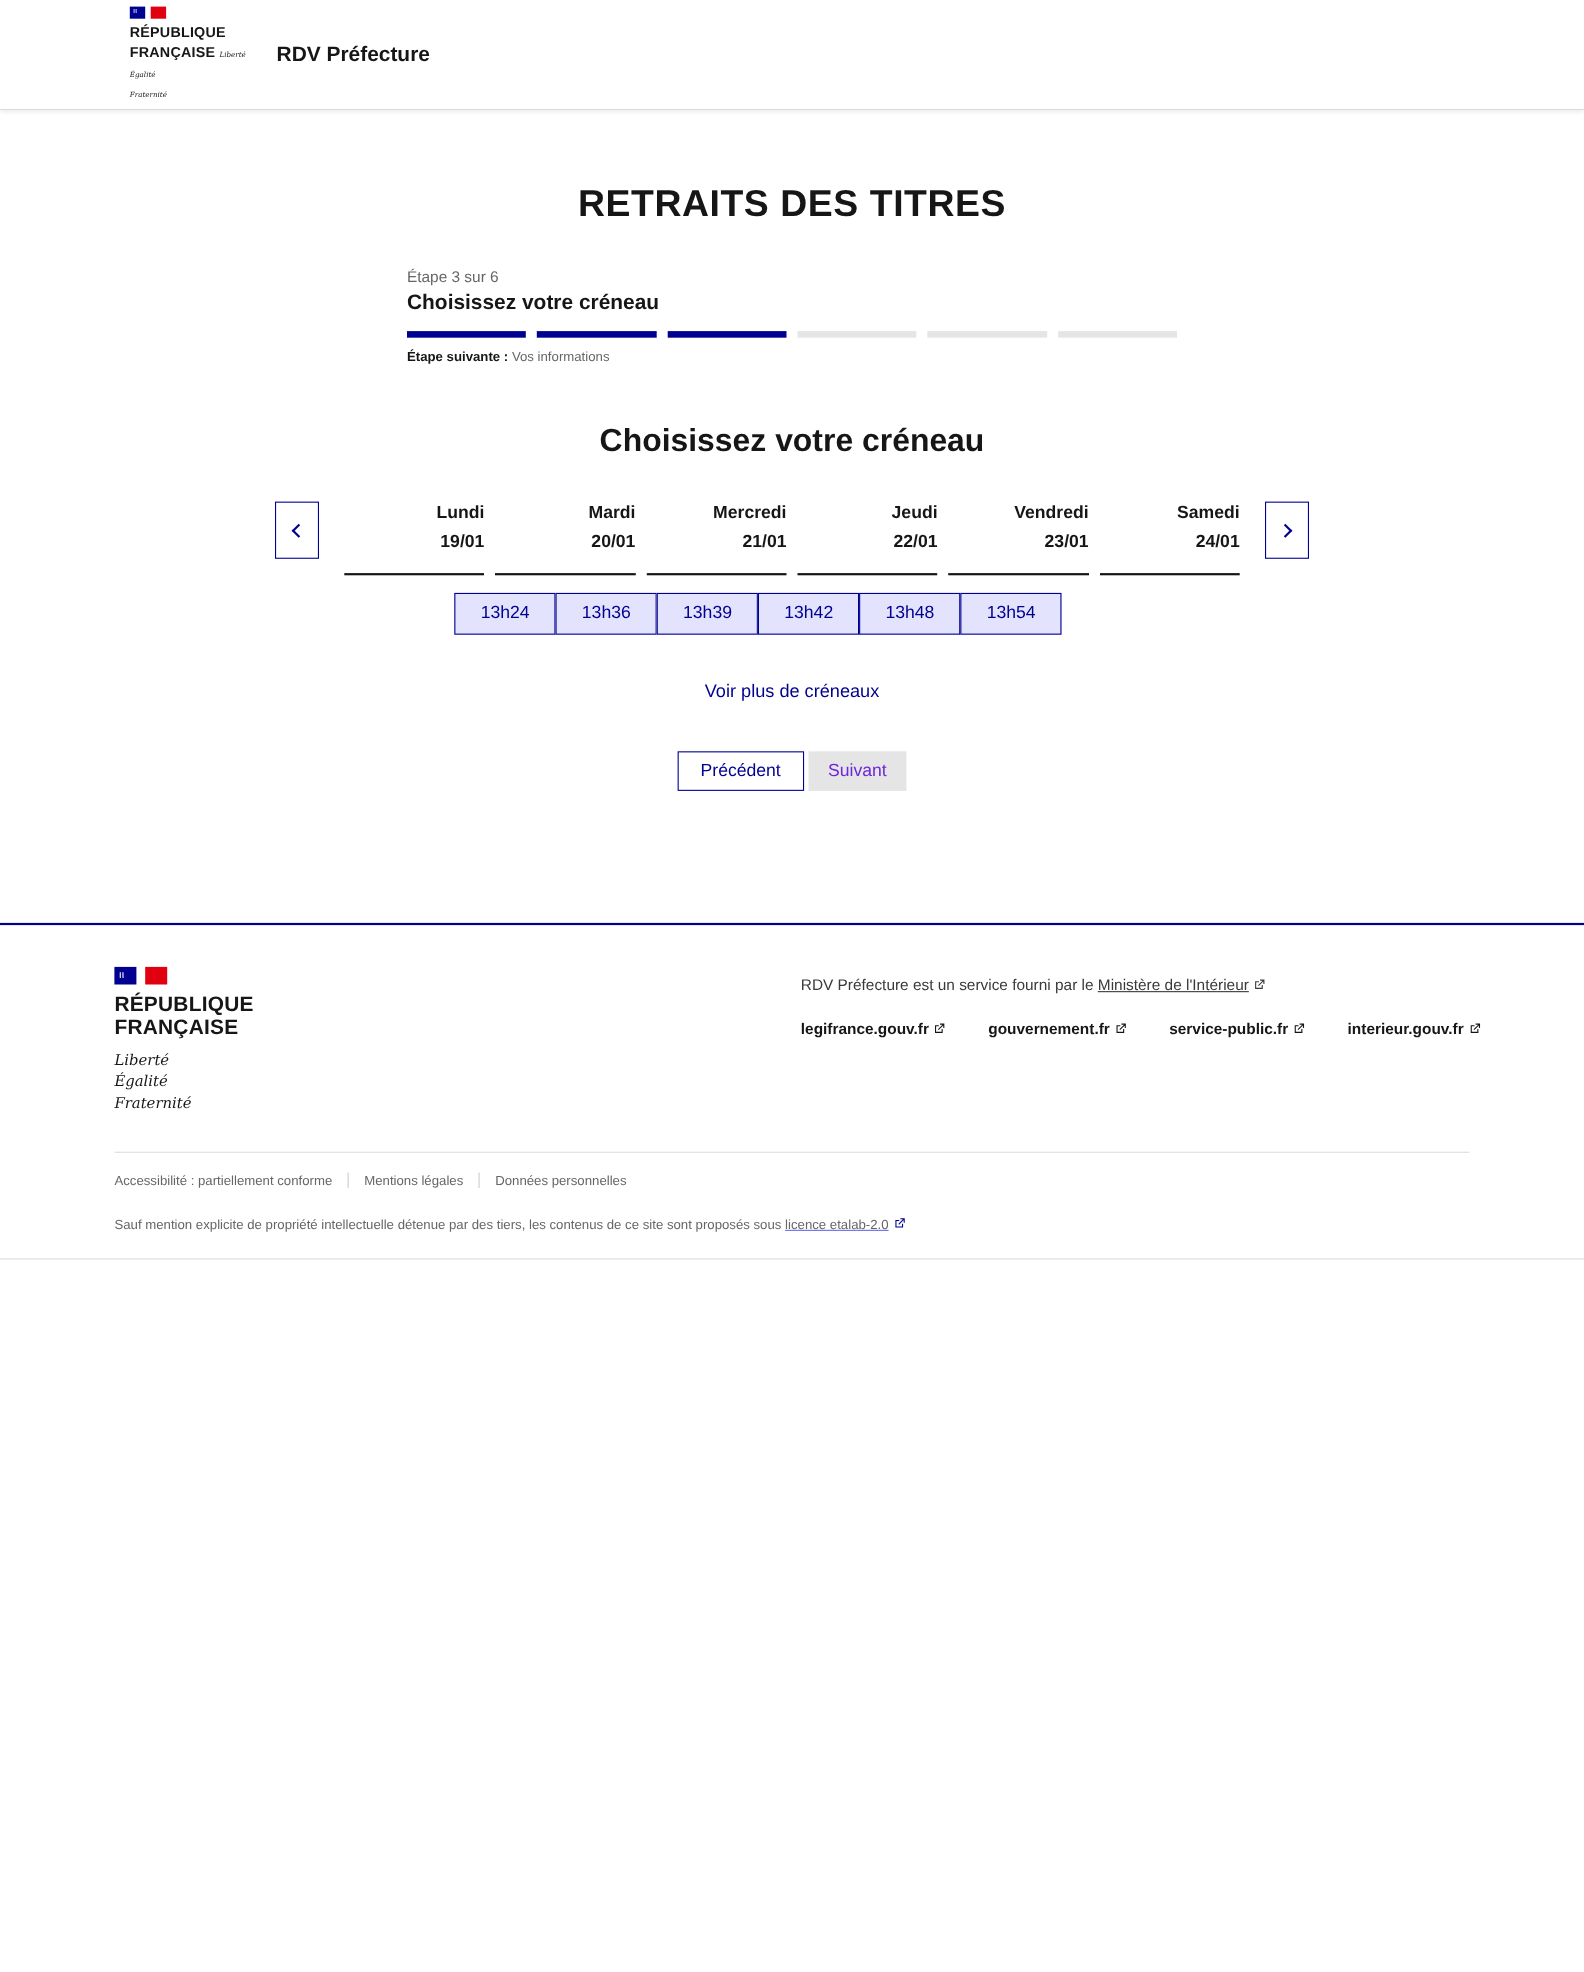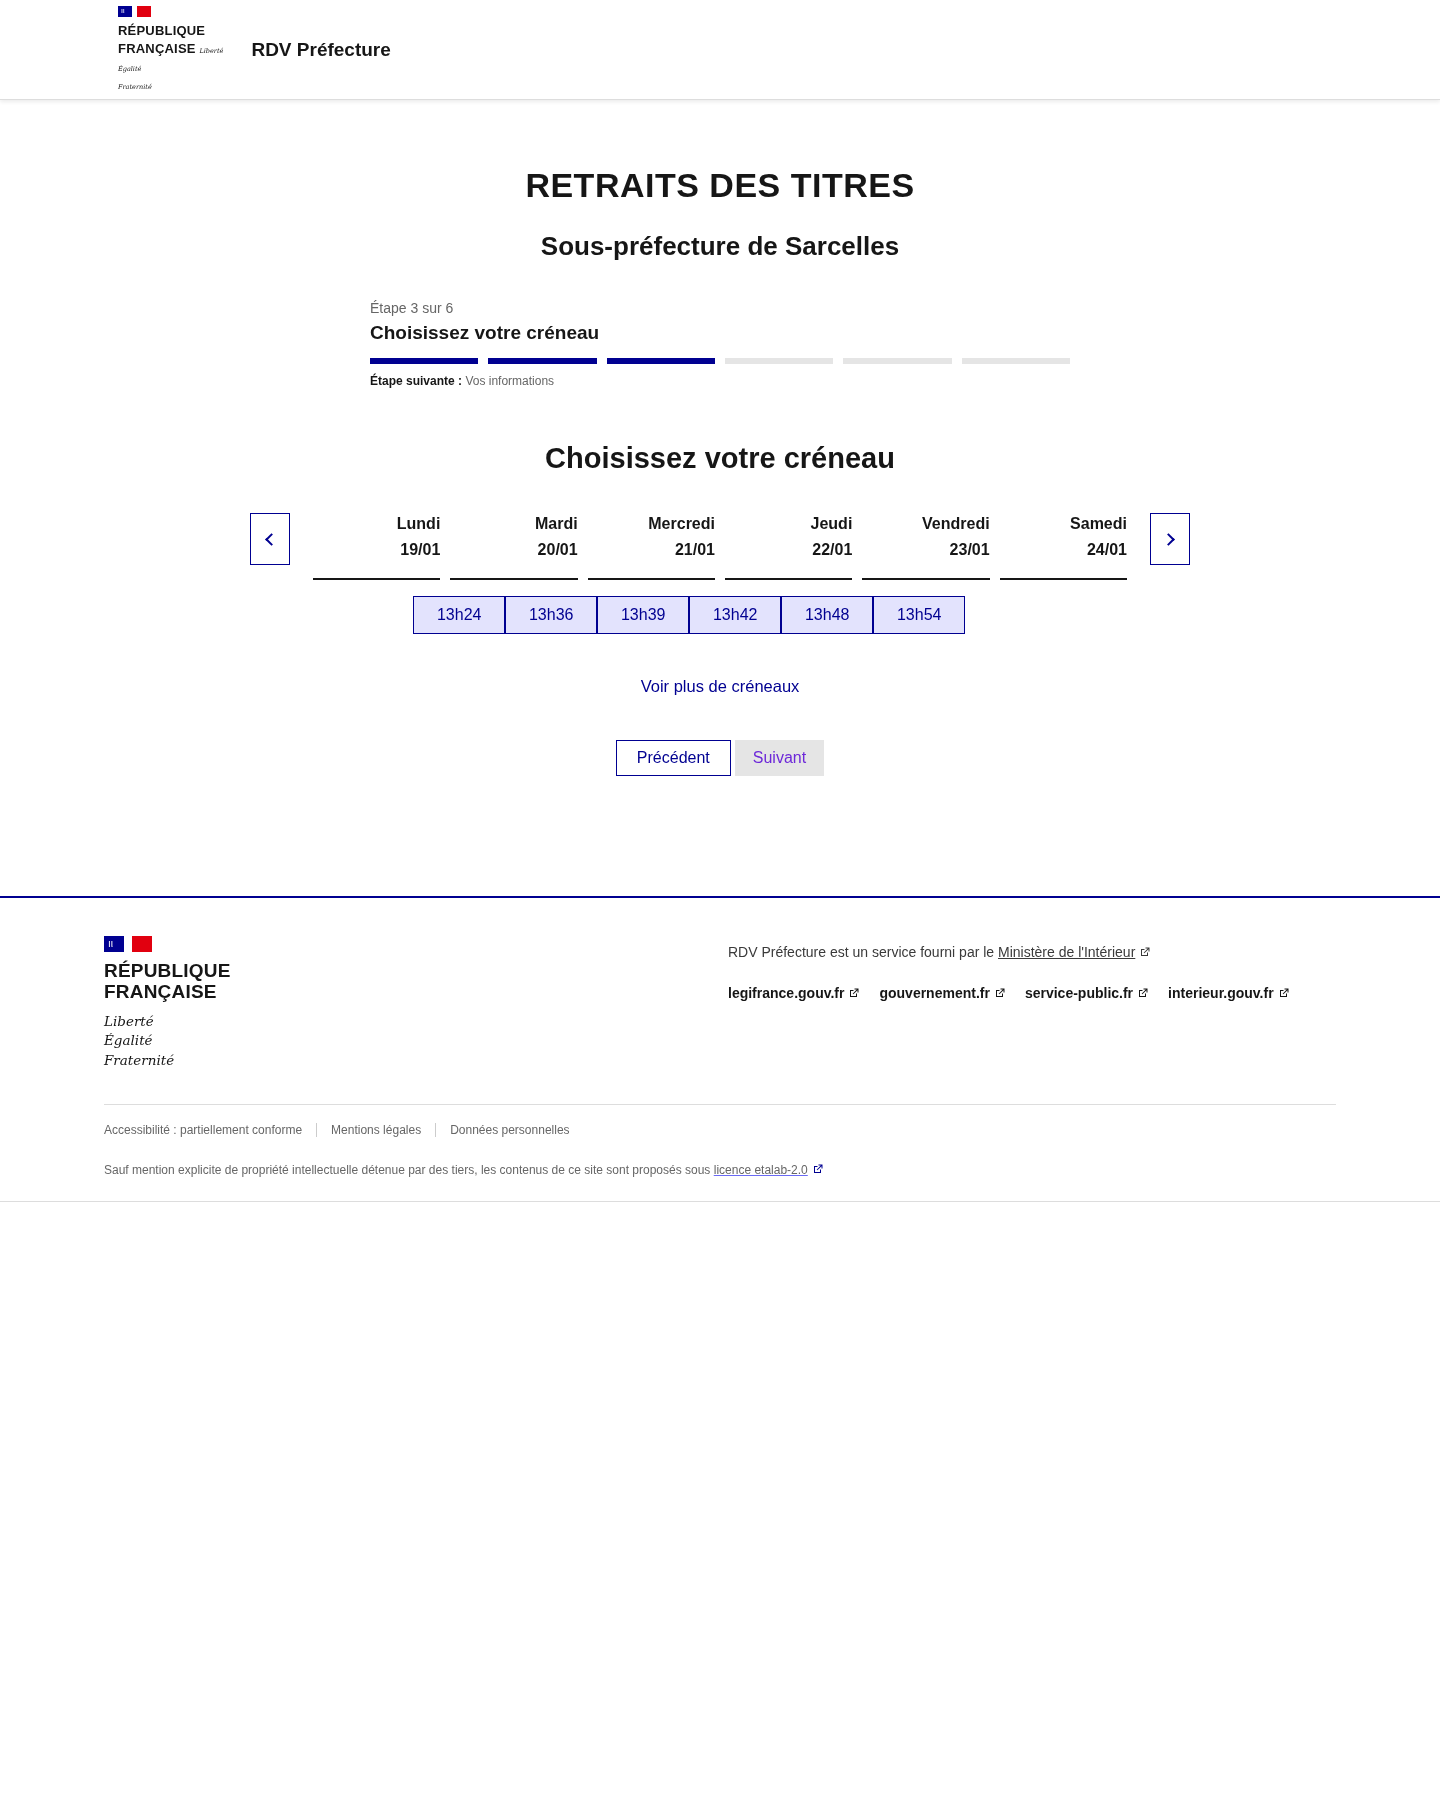--- a/index.html
+++ b/index.html
@@ -81,21 +81,21 @@
   .f-brand .flag .fb:after { font-size:10px; left:4px; top:2px; }
   .f-brand .flag .fw { width:8px; }
   .f-brand .flag .fr { width:20px; }
   .f-brand-name { font-weight:bold; font-size:19px; line-height:1.12; text-transform:uppercase; letter-spacing:.2px; }
   .f-motto { margin-top:9px; font-family:"DejaVu Serif","Liberation Serif",serif;
              font-style:italic; font-size:13.5px; line-height:1.45; }
   .footer-right { width:608px; padding-top:8px; }
   .service-desc { font-size:14px; color:#3a3a3a; }
   .service-desc a { color:#3a3a3a; text-decoration:underline; }
   .ext-icon { width:12px; height:12px; display:inline-block; vertical-align:-1px; margin-left:4px; }
-  .site-links { list-style:none; display:flex; gap:19px; margin-top:24px; }
+  .site-links { list-style:none; display:flex; gap:38px; margin-top:24px; }
   .site-links a { font-size:14px; font-weight:bold; color:#161616; text-decoration:none; white-space:nowrap; }
   .f-divider { border:none; border-top:1px solid #ddd; margin-top:34px; }
   .legal-links { list-style:none; display:flex; margin-top:18px; font-size:12px; color:#666; }
   .legal-links li { padding:0 14px; border-right:1px solid #ccc; }
   .legal-links li:first-child { padding-left:0; }
   .legal-links li:last-child { border-right:none; }
   .legal-links a { color:#666; text-decoration:none; }
   .license { margin-top:26px; font-size:12px; color:#666; }
   .license a { color:#666; text-decoration:underline; text-decoration-color:#6a6af4; }
   .license .ext-icon path { fill:#000091; }
@@ -121,21 +121,20 @@
         <span>Égalité</span><br>
         <span>Fraternité</span>
       </span>
     </a>
     <div class="service-title">RDV Préfecture</div>
   </div>
 </header>
 
 <main class="main">
   <h1 class="page-title">RETRAITS DES TITRES</h1>
-  <h2 class="page-subtitle">Sous-préfecture de Sarcelles</h2>
 
   <section class="stepper">
     <div class="step-label">Étape 3 sur 6</div>
     <div class="step-title">Choisissez votre créneau</div>
     <div class="progress">
       <span class="done"></span>
       <span class="done"></span>
       <span class="done"></span>
       <span></span>
       <span></span>

